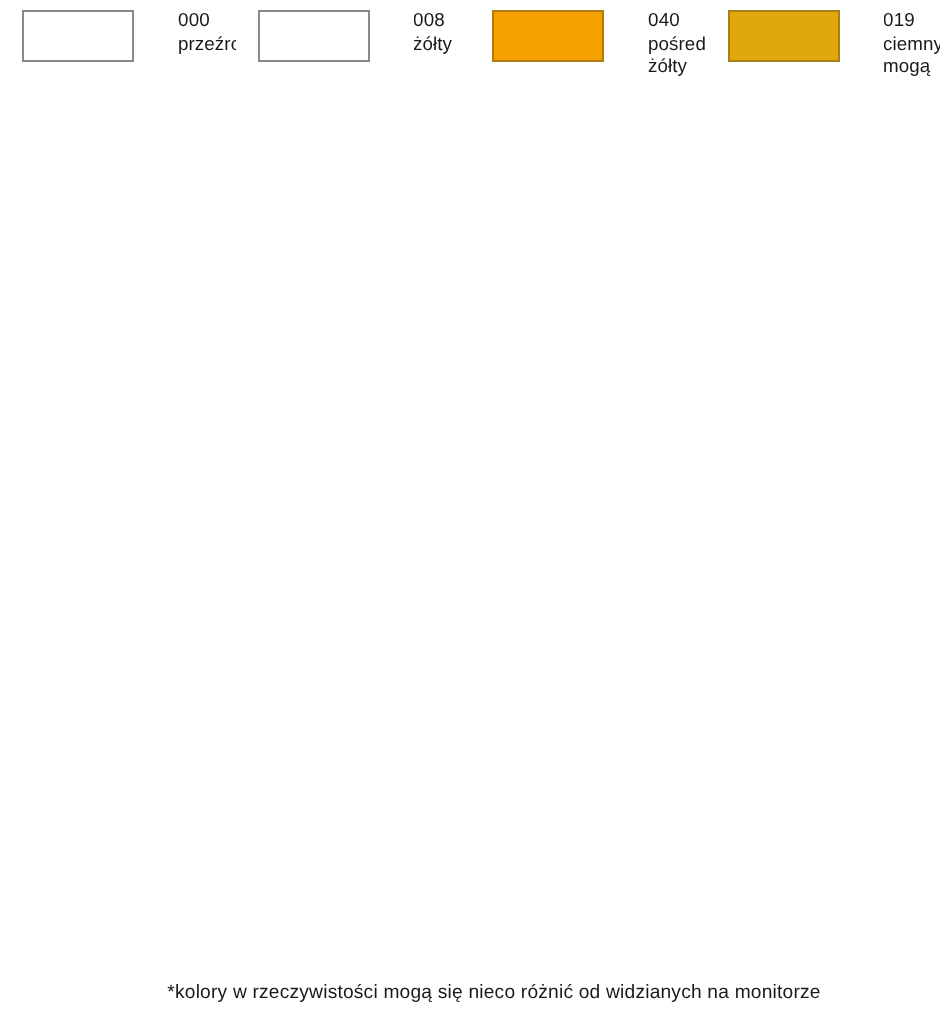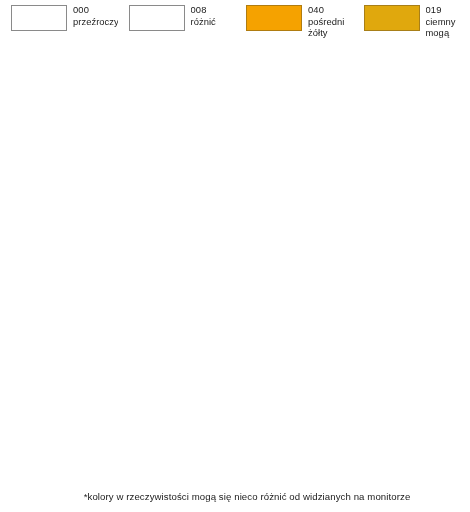--- a/index.html
+++ b/index.html
@@ -35,21 +35,21 @@
     height: 30px;
   }
   .chip {
     width: 56px;
     height: 26px;
     flex: 0 0 56px;
     border: 1px solid #8a8a8a;
     margin-top: 1px;
   }
   .info {
-    margin-left: 6px;
+    margin-left: 22px;
     padding-top: 0px;
     line-height: 11.6px;
     overflow: hidden;
     width: 56px;
   }
   .code {
     font-size: 9.4px;
     color: #1a1a1a;
     letter-spacing: 0.1px;
     white-space: nowrap;
@@ -79,21 +79,21 @@
       <div class="chip" style="background-color: rgb(255, 255, 255); border-color: rgb(138, 138, 138);"></div>
       <div class="info">
         <div class="code">000</div>
         <div class="name">przeźroczysty</div>
       </div>
     </div>
     <div class="swatch-row">
       <div class="chip" style="background-color: rgb(255, 255, 255); border-color: rgb(138, 138, 138);"></div>
       <div class="info">
         <div class="code">008</div>
-        <div class="name">różnić</div>
+        <div class="name">żółty</div>
       </div>
     </div>
     <div class="swatch-row">
       <div class="chip" style="background-color: rgb(245, 162, 0); border-color: rgb(176, 124, 16);"></div>
       <div class="info">
         <div class="code">040</div>
         <div class="name">pośredni żółty</div>
       </div>
     </div>
     <div class="swatch-row">

